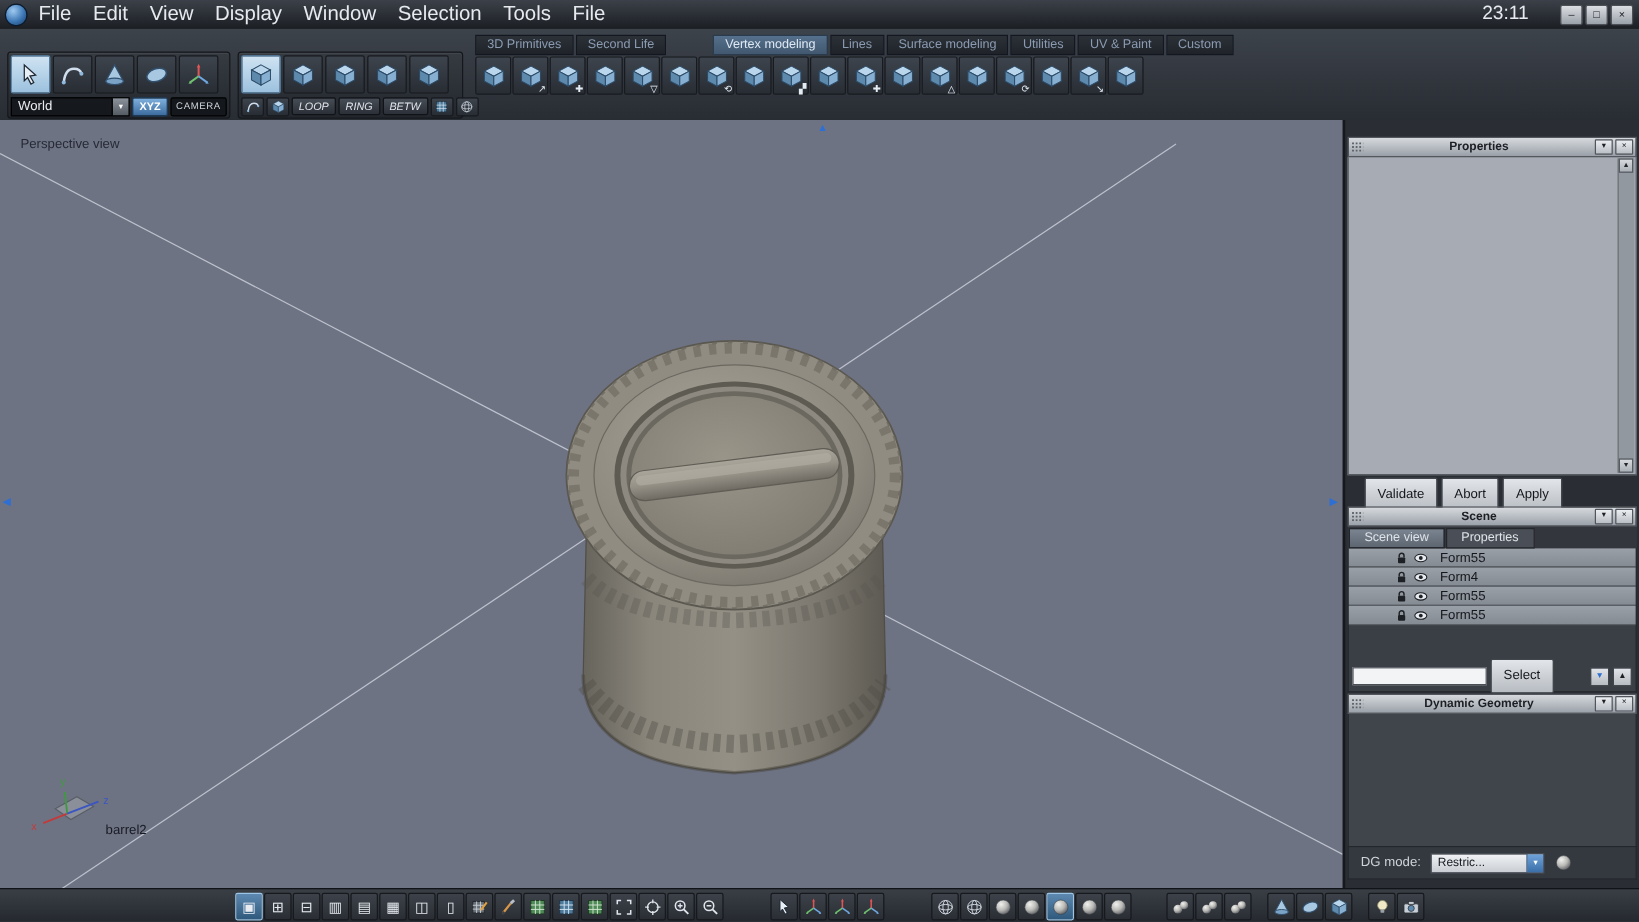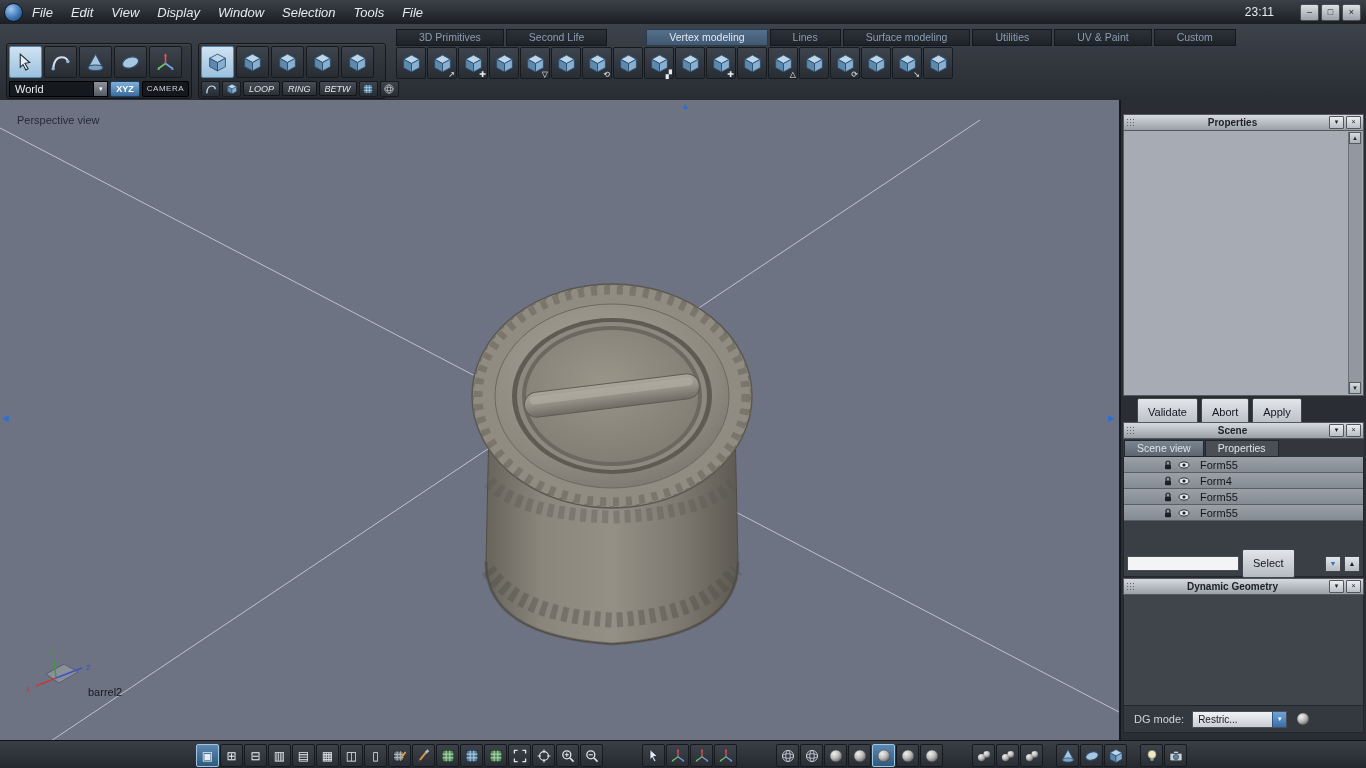--- a/index.html
+++ b/index.html
@@ -7,22 +7,22 @@
   #app{position:relative;width:1366px;height:768px;}
 
   
   #menubar{position:absolute;top:0;left:0;width:1366px;height:24px;
     background:linear-gradient(#3c4149,#1b1e23);display:flex;align-items:center;
     color:#e6e9ee;z-index:5;}
   #logo{width:17px;height:17px;border-radius:50%;margin-left:4px;
     background:radial-gradient(circle at 35% 30%,#9ec9f0,#3d77b4 55%,#173a63);
     border:1px solid #0c1a2c;flex:0 0 auto;}
   #menus{display:flex;}
-  .menu-item{padding:0 9px;font-size:13px;cursor:default;font-style:italic;}
-  #clock{margin-left:auto;font-size:12px;padding-right:26px;}
+  .menu-item{padding:0 9px;font-size:17px;cursor:default;}
+  #clock{margin-left:auto;font-size:16px;padding-right:26px;}
   #winbtns{display:flex;gap:2px;margin-right:5px;}
   .winbtn{width:17px;height:15px;background:linear-gradient(#dcdfe3,#9ba1a9);
     border:1px solid #4c5056;border-radius:2px;color:#1b1e23;font-size:9px;
     line-height:14px;text-align:center;}
 
   
   #ribbon{position:absolute;top:24px;left:0;width:1366px;height:76px;
     background:linear-gradient(#3d434b,#282c33);border-bottom:1px solid #0e1013;}
   .tgroup{position:absolute;background:linear-gradient(#363b42,#23272d);
     border:1px solid #14171b;border-radius:3px;box-shadow:inset 0 1px 0 rgba(255,255,255,.06);}
@@ -47,21 +47,21 @@
     border-left:1px solid #000;}
   .tbtn{display:inline-flex;align-items:center;justify-content:center;border-radius:2px;}
   .tbtn.blue{height:14px;padding:0 5px;font-size:9px;font-weight:bold;color:#fff;
     background:linear-gradient(#7fb0dd,#3c6c9e);border:1px solid #1d3c5c;}
   .tbtn.dark{height:14px;padding:0 4px;font-size:8px;color:#cdd3da;background:#14171c;
     border:1px solid #000;letter-spacing:.5px;}
   .tbtn.sm{height:13px;padding:0 5px;font-size:9px;color:#dfe4ea;
     background:linear-gradient(#474d56,#2b3038);border:1px solid #101317;}
   .minis{display:flex;gap:2px;}
   #rtabs{position:absolute;left:396px;top:5px;display:flex;gap:2px;}
-  .rtab{height:15px;line-height:15px;padding:0 22px;font-size:10.5px;color:#8b9cb2;
+  .rtab{height:15px;line-height:15px;padding:0 9px;font-size:10.5px;color:#8b9cb2;
     background:linear-gradient(#2c3138,#1f2329);border:1px solid #121720;}
   .rtab.active{background:linear-gradient(#55708c,#41586f);color:#dfe9f4;border-color:#2a3b4d;margin-left:37px;}
   #vmstrip{position:absolute;left:396px;top:23px;display:flex;gap:1px;}
 
   
   #viewport{position:absolute;top:100px;left:0;width:1119px;height:640px;
     background:#6e7384;overflow:hidden;}
   #scene-svg{position:absolute;left:0;top:0;}
   #vplabel{position:absolute;left:17px;top:14px;font-size:11px;color:#262a36;}
   #objlabel{position:absolute;left:88px;top:586px;font-size:11px;color:#171a22;}

